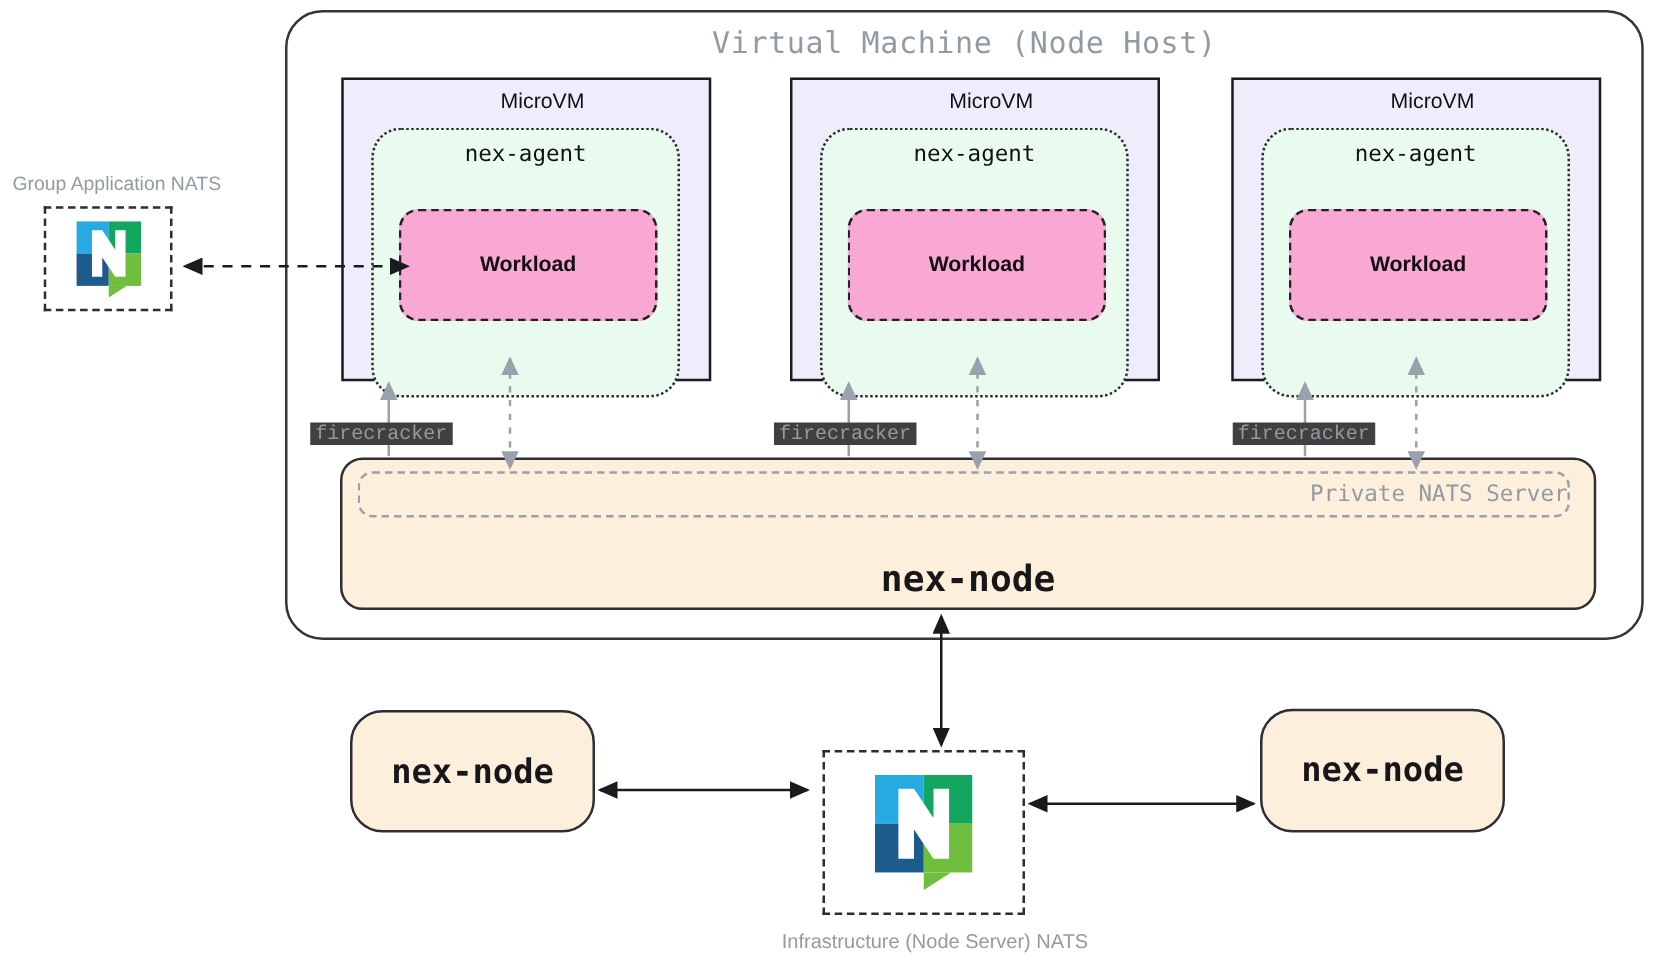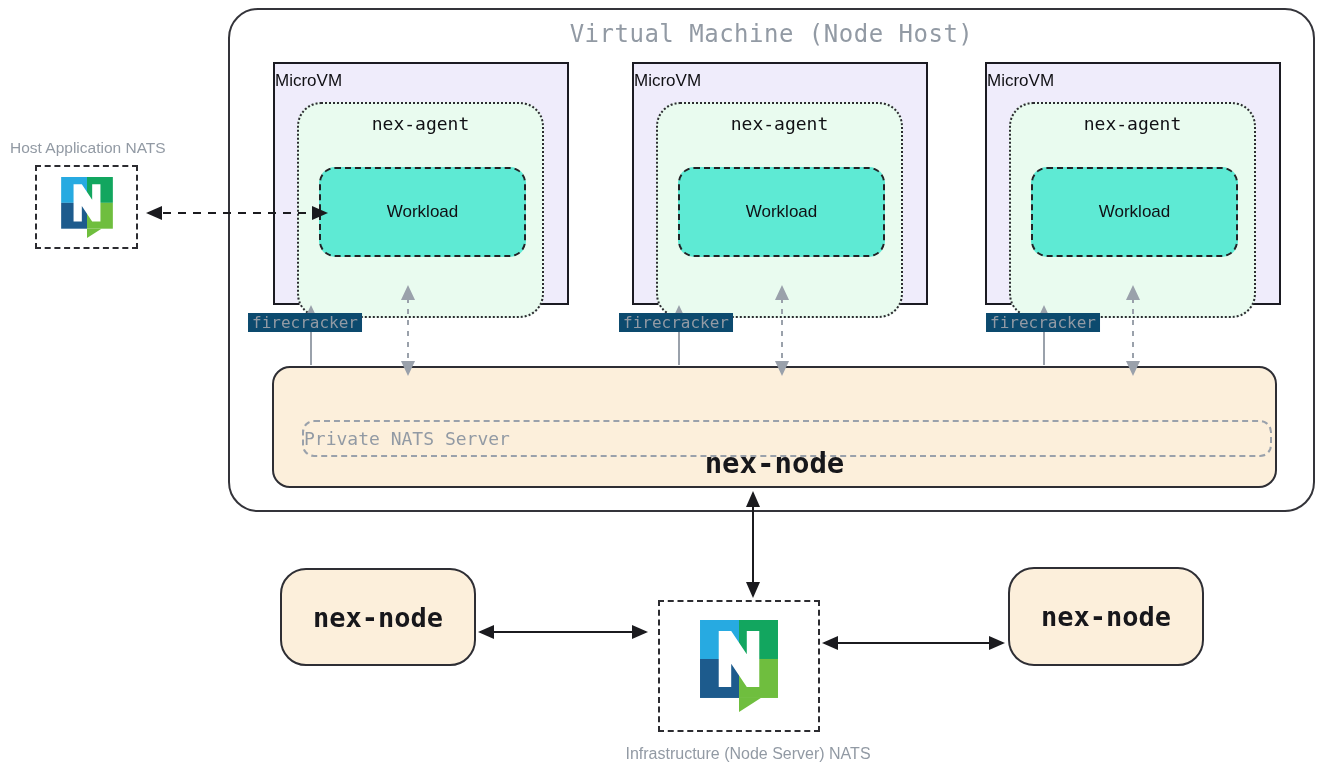--- a/index.html
+++ b/index.html
@@ -23,60 +23,60 @@
     font-size:24px;letter-spacing:.5px;
   }
 
   
   .microvm{
     top:62px;width:296px;height:243px;
     background:#efecfb;border:2.5px solid #1b1b22;
   }
   .mv0{left:273px}.mv1{left:632px}.mv2{left:985px}
   .microvm-title{
-    position:absolute;top:7px;left:0;width:100%;text-align:left;
+    position:absolute;top:7px;left:13px;width:100%;text-align:center;
     font-size:17px;color:#101014;
   }
   .agent{
     position:absolute;left:22px;top:38px;width:247px;height:216px;box-sizing:border-box;
     background:#e9fbef;border:2px dotted #2c2c31;border-radius:24px;
   }
   .agent-title{
     position:absolute;top:9px;left:0;width:100%;text-align:center;
     font-size:18px;color:#101014;
   }
   .workload{
     position:absolute;left:20px;top:63px;width:207px;height:90px;box-sizing:border-box;
-    background:#5eead4;border:2px dashed #222226;border-radius:16px;
-    display:flex;align-items:center;justify-content:center;
-    font-size:17px;color:#101014;
+    background:#f9a8d4;border:2px dashed #222226;border-radius:16px;
+    display:flex;align-items:center;justify-content:center;
+    font-size:17px;color:#101014;font-weight:bold;
   }
 
   
   #node-box{
     left:272px;top:366px;width:1005px;height:122px;
     background:#fcefdb;border:2.5px solid #2e2e34;border-radius:18px;
   }
   #private-nats{
-    left:302px;top:377px;width:970px;height:37px;
+    left:286px;top:377px;width:970px;height:37px;
     border:2px dashed #9aa1ab;border-radius:12px;
-    display:flex;align-items:center;justify-content:flex-start;
+    display:flex;align-items:center;justify-content:flex-end;
     font-size:18px;
-    margin-top:43px;
   }
   #node-label{
     left:272px;top:446px;width:1005px;text-align:center;
     font-size:29px;font-weight:600;color:#17171b;
   }
 
   
   .fc-label{
-    position:absolute;top:313px;transform:translateX(-50%);
-    background:#0c4a6e;padding:0 4px;
+    position:absolute;top:338px;transform:translateX(-50%);
+    background:#404040;padding:0 4px;
     font-size:16px;
+    font-family:Liberation Mono, monospace;
   }
   .fc0{left:305px}.fc1{left:676px}.fc2{left:1043px}
 
   
   #user-nats-label{left:10px;top:139px;font-size:15.5px;}
   #user-nats-box{
     left:35px;top:165px;width:103px;height:84px;
     border:2.5px dashed #2c2c31;
     display:flex;align-items:center;justify-content:center;
   }
@@ -140,21 +140,21 @@
 <div class="abs" id="node-box"></div>
 <div class="abs mono muted" id="private-nats">
   <span>Private NATS Server</span>
 </div>
 <div class="abs mono" id="node-label">nex-node</div>
 
 <div class="fc-label mono muted fc0">firecracker</div>
 <div class="fc-label mono muted fc1">firecracker</div>
 <div class="fc-label mono muted fc2">firecracker</div>
 
-<div class="abs muted" id="user-nats-label">Host Application NATS</div>
+<div class="abs muted" id="user-nats-label">Group Application NATS</div>
 <div class="abs" id="user-nats-box">
   <svg width="52" height="61" viewBox="0 0 100 118" aria-hidden="true">
     <rect x="0" y="0" width="50" height="50" fill="#27AAE1"></rect>
     <rect x="50" y="0" width="50" height="50" fill="#12A65F"></rect>
     <rect x="0" y="50" width="50" height="50" fill="#1D5B8D"></rect>
     <rect x="50" y="50" width="50" height="50" fill="#6FBE3E"></rect>
     <polygon points="50,100 78,100 50,118" fill="#6FBE3E"></polygon>
     <path d="M24,14 h16 l20,30 V14 h16 v72 H60 L40,56 v30 H24 z" fill="#ffffff"></path>
   </svg>
 </div>

